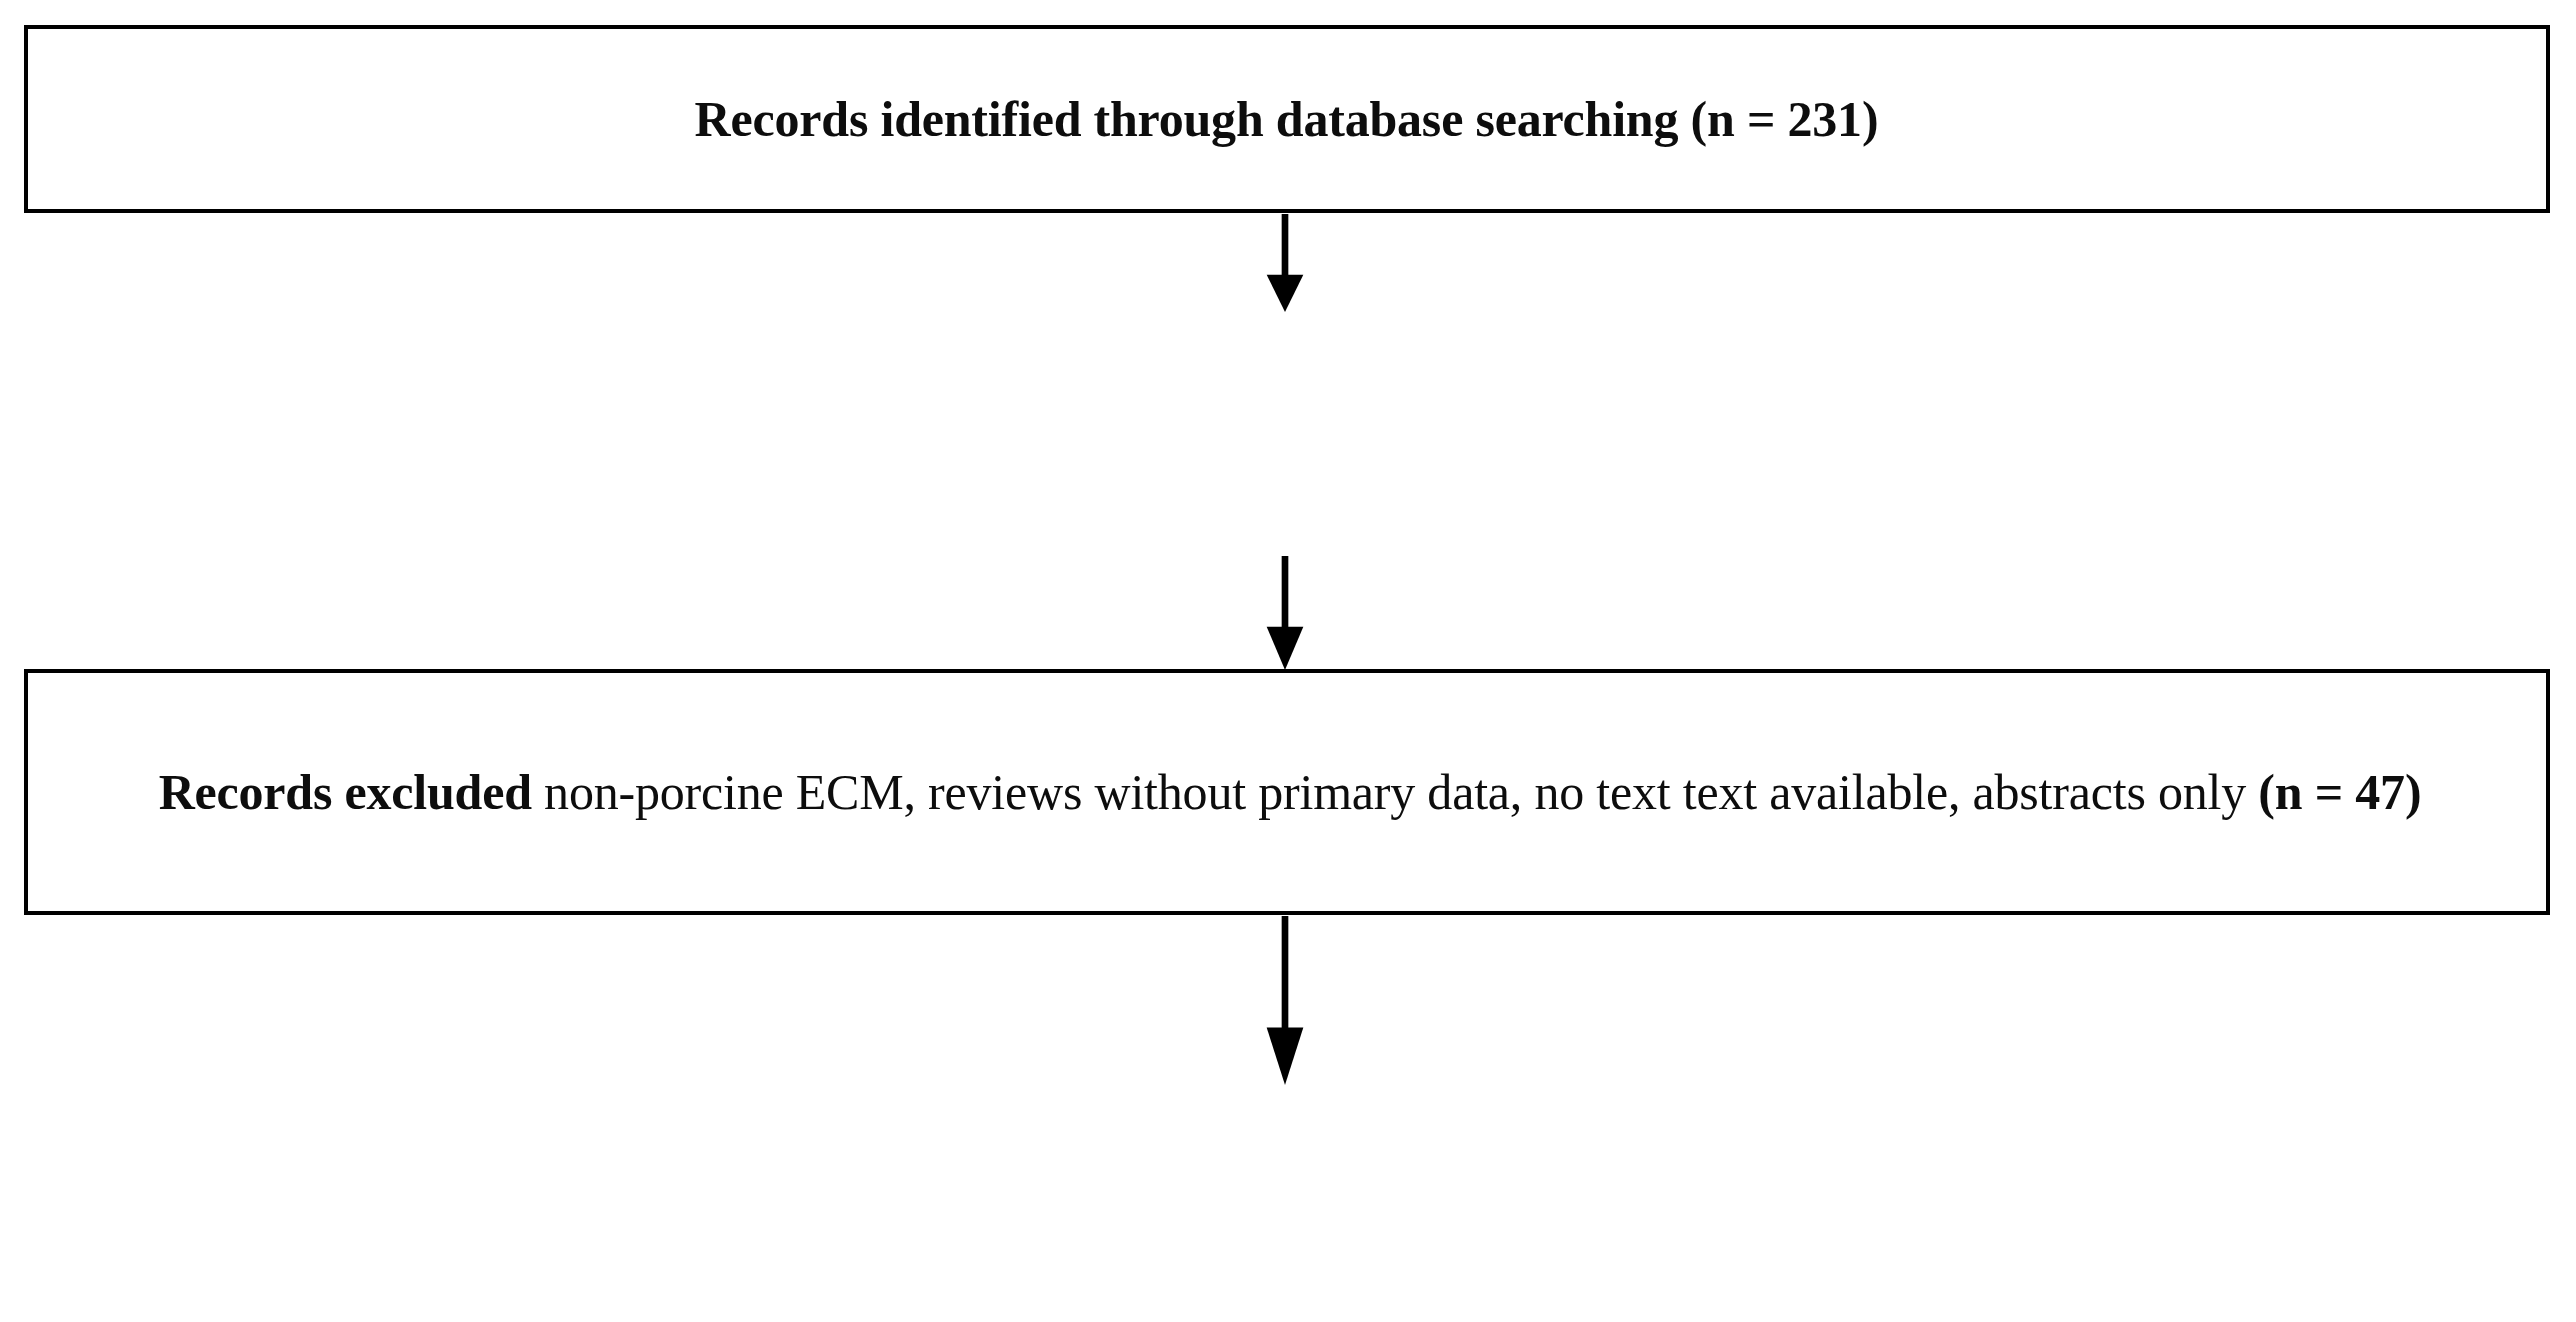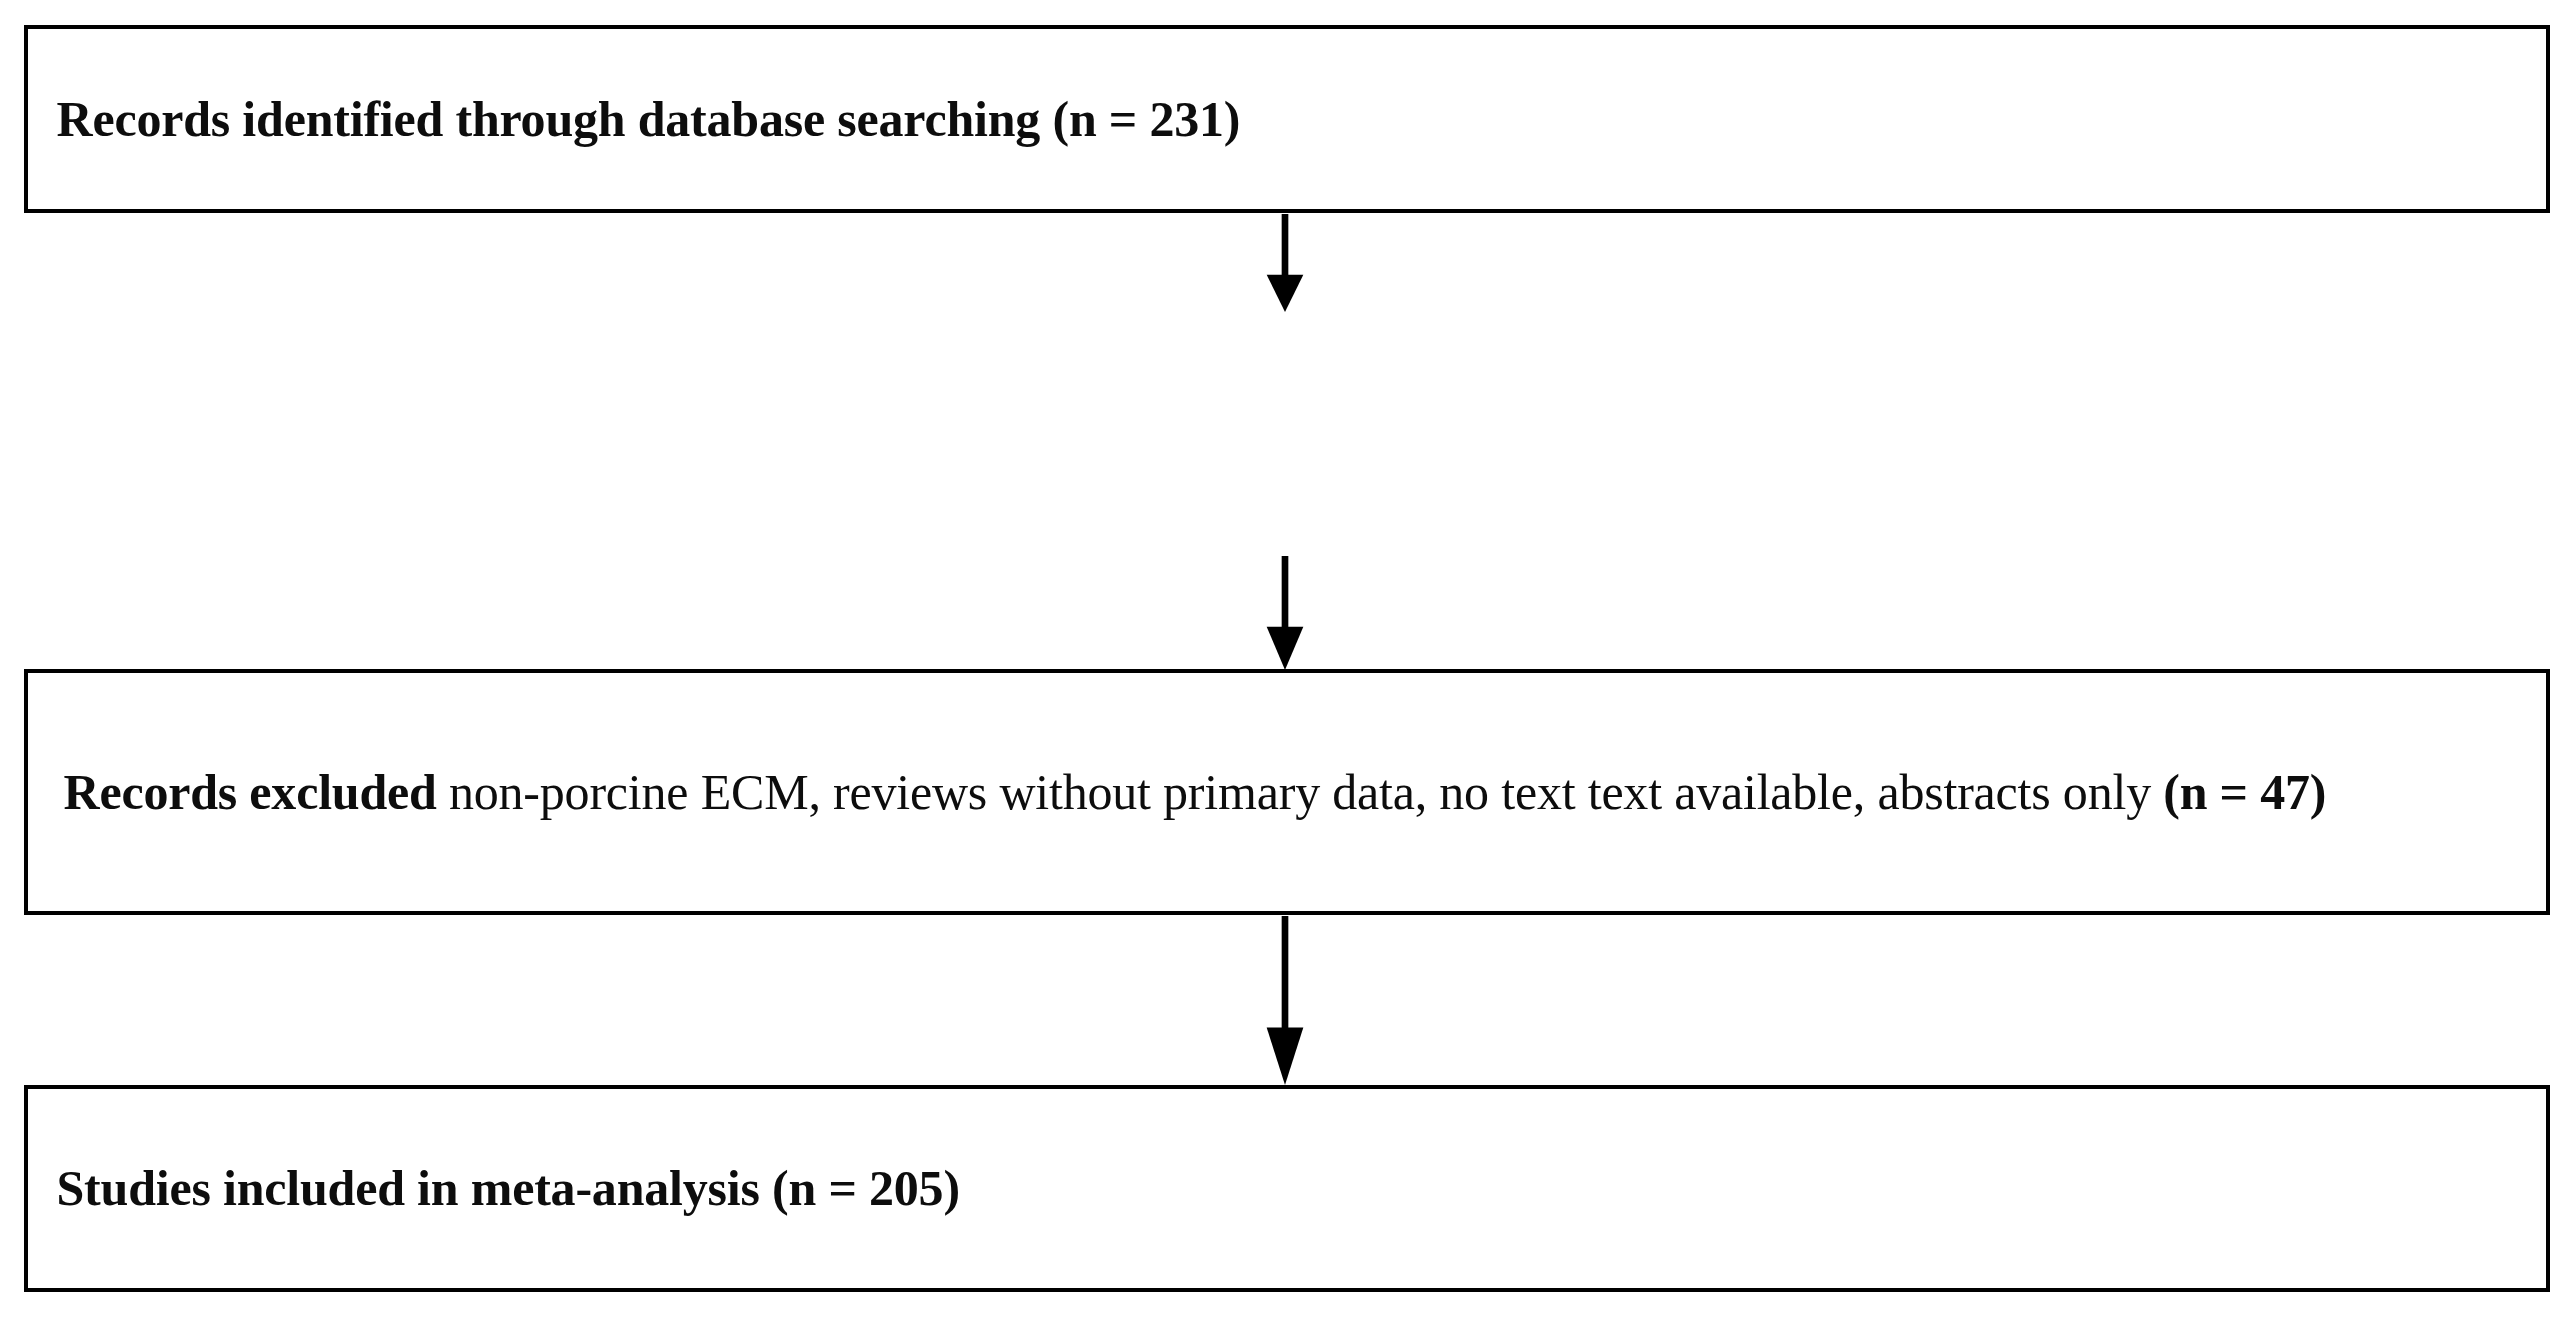--- a/index.html
+++ b/index.html
@@ -18,20 +18,21 @@
     background: #ffffff;
     overflow: hidden;
   }
   .flow-box {
     position: absolute;
     box-sizing: border-box;
     border: 4.2px solid #000000;
     background: #ffffff;
     display: flex;
     align-items: center;
+    justify-content: center;
   }
   .box-text {
     display: block;
     padding: 0 29px;
     font-size: 50px;
     line-height: 1.38;
     color: #0d0d0d;
     letter-spacing: -0.2px;
     white-space: pre-wrap;
   }
@@ -83,18 +84,15 @@
     <span class="box-text"><span class="lead-bold">Records excluded</span><span> non-porcine ECM, reviews without primary data, no text text available, abstracts only </span><span class="tail-bold">(n = 47)</span></span>
   </div>
 
   <div class="arrow" id="arrow-2" style="left: 1260px; top: 916px; height: 169px;">
     <svg viewBox="0 0 60 100" preserveAspectRatio="none">
       <line x1="30" y1="0" x2="30" y2="80" stroke="#000000" stroke-width="8"></line>
       <polygon points="8,66 52,66 30,100" fill="#000000"></polygon>
     </svg>
   </div>
 
-  <div class="flow-box" id="box-3" style="left: 23.5px; top: 1085px; width: 2526px; height: 207px; border-color: rgb(0, 0, 0); background: rgb(255, 255, 255);">
-    <span class="box-text bold">Studies included in meta-analysis (n = 205)</span>
-  </div>
 
 </div>
 
 
 </body></html>

